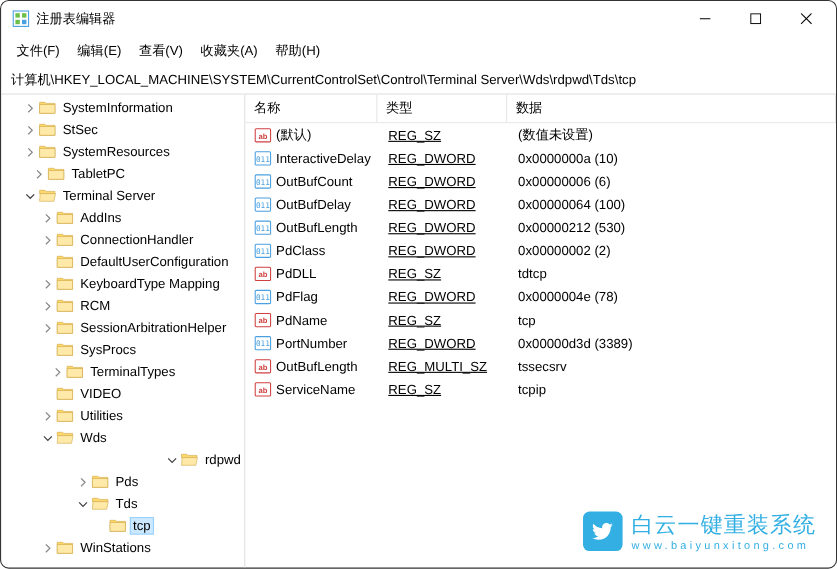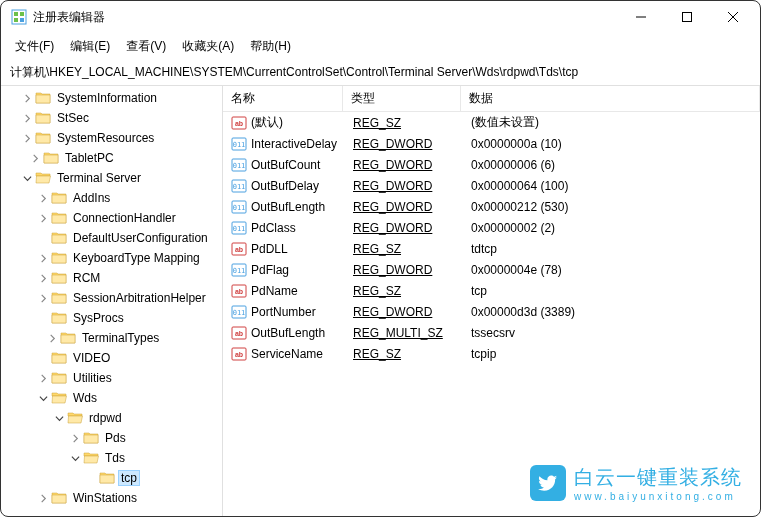--- a/index.html
+++ b/index.html
@@ -266,21 +266,21 @@
           <svg width="9" height="9" viewBox="0 0 10 10">
             <path d="M1 3l4 4 4-4" fill="none" stroke="#444" stroke-width="1.3"></path>
           </svg>
         </span>
         <span class="folder-icon"><svg viewBox="0 0 16 16">
             <path fill="#ffd86b" stroke="#c9a13a" stroke-width="0.5" d="M1 3h5l1 1h8v2H1z"></path>
             <path fill="#ffe9a8" stroke="#c9a13a" stroke-width="0.5" d="M1.5 6h14L14 13H1z"></path>
           </svg></span>
         <span class="label">Wds</span>
       </div>
-      <div class="tree-node" style="padding-left: 50px;">
+      <div class="tree-node" style="padding-left: 50px; justify-content: flex-end;">
         <span class="expander">
           <svg width="9" height="9" viewBox="0 0 10 10">
             <path d="M1 3l4 4 4-4" fill="none" stroke="#444" stroke-width="1.3"></path>
           </svg>
         </span>
         <span class="folder-icon"><svg viewBox="0 0 16 16">
             <path fill="#ffd86b" stroke="#c9a13a" stroke-width="0.5" d="M1 3h5l1 1h8v2H1z"></path>
             <path fill="#ffe9a8" stroke="#c9a13a" stroke-width="0.5" d="M1.5 6h14L14 13H1z"></path>
           </svg></span>
         <span class="label">rdpwd</span>

